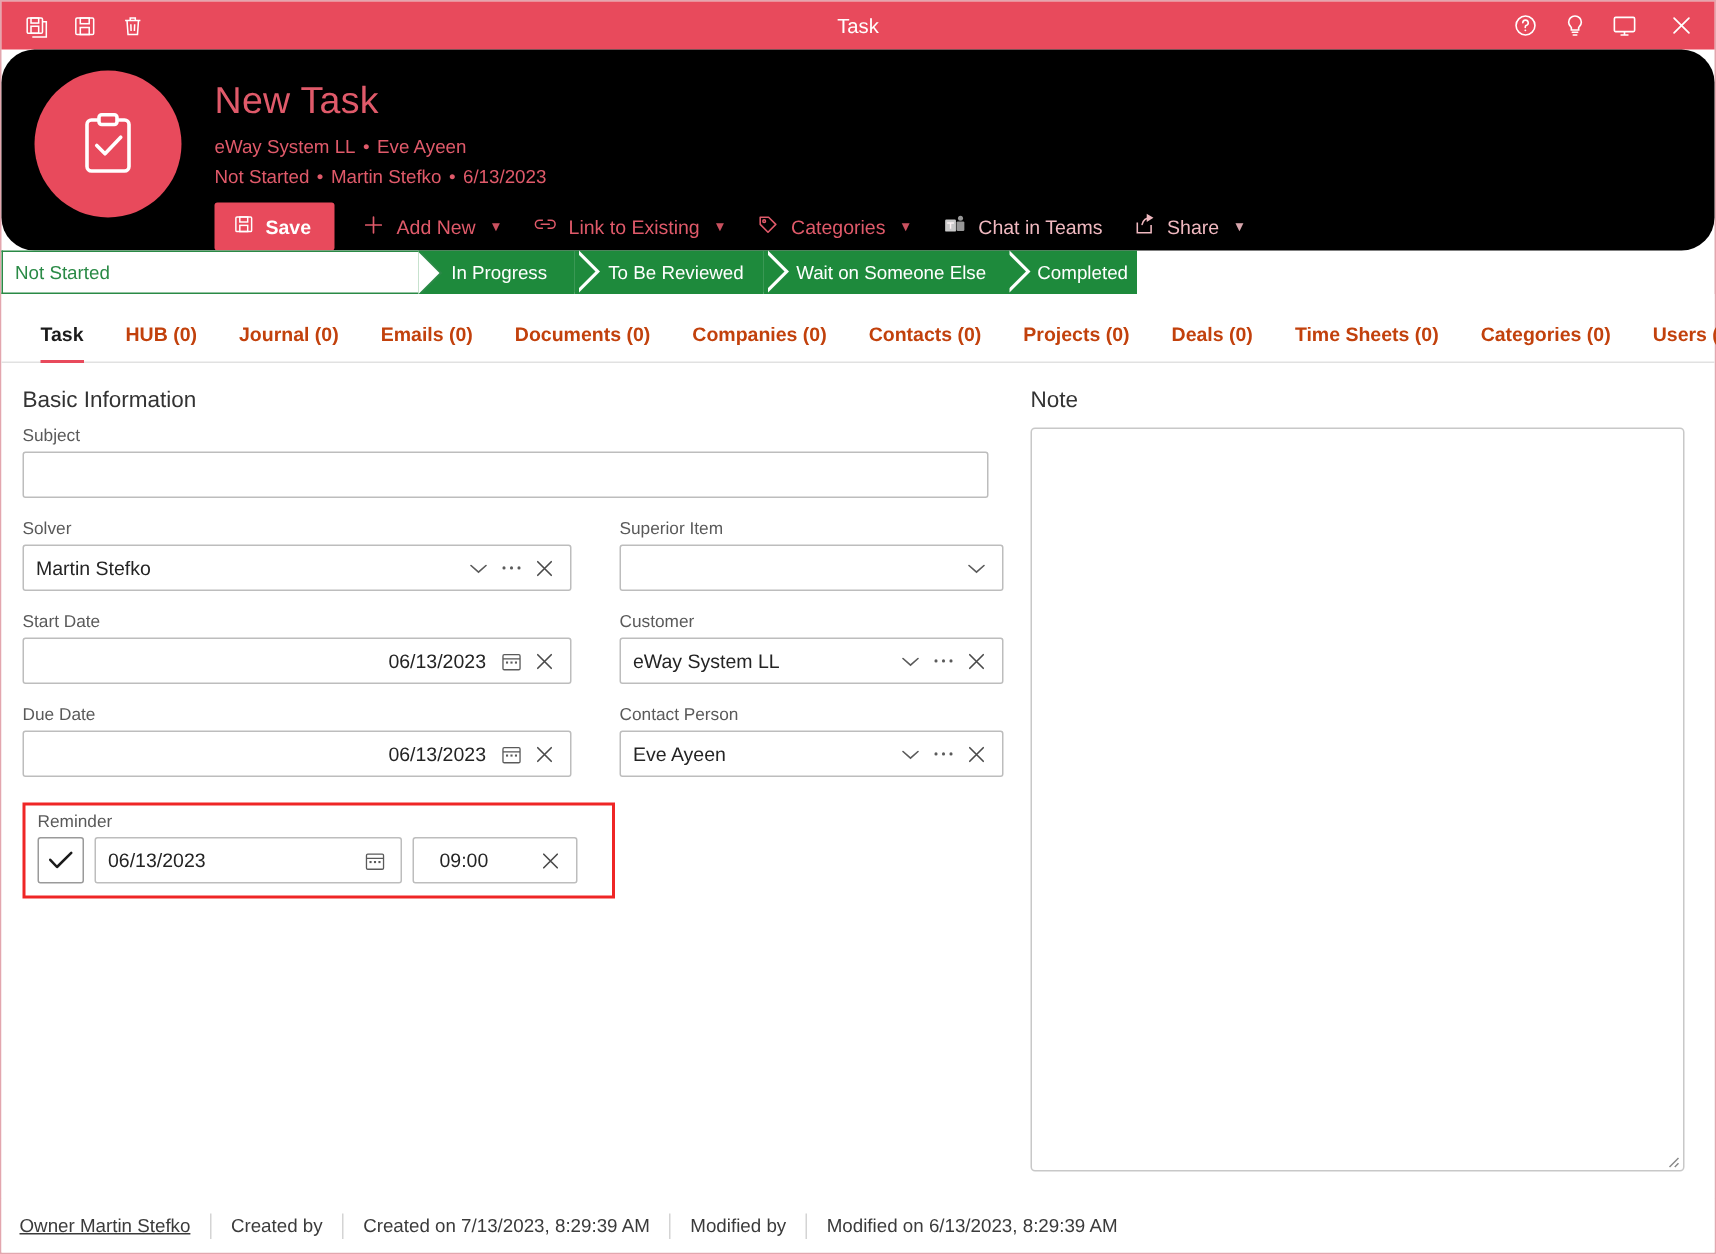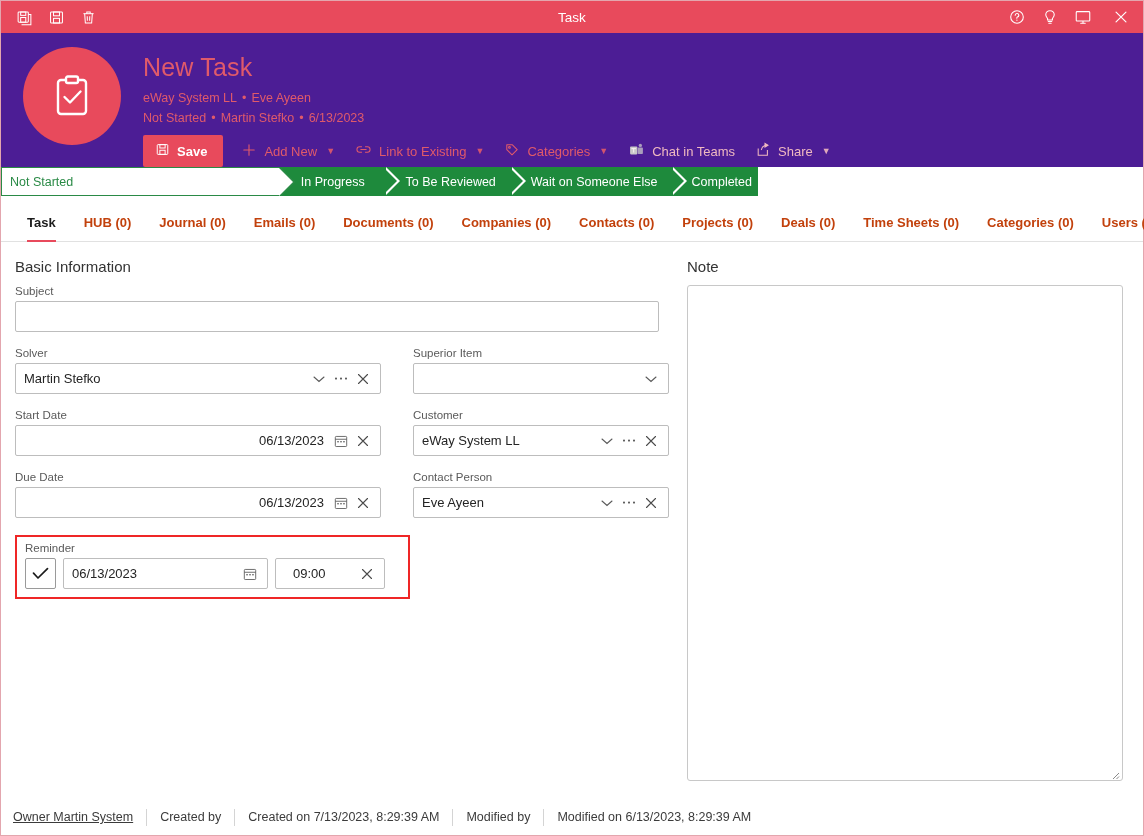--- a/index.html
+++ b/index.html
@@ -38,25 +38,26 @@
   }
   .tb-right {
     margin-left: auto; display: flex; align-items: center;
     height: 32px; position: relative; z-index: 2;
   }
   .tb-right .tb-btn { width: 33px; height: 32px; }
   .tb-close { width: 44px !important; }
 
   
   .header {
-    background: #4c1d95;
+    background: #000000;
     flex: 0 0 132px;
     display: flex; align-items: flex-start;
     padding: 14px 0 0 22px;
     position: relative;
+    border-radius: 22px;
   }
   .avatar {
     width: 98px; height: 98px; border-radius: 50%;
     background: #e84a5c;
     display: flex; align-items: center; justify-content: center;
     flex: 0 0 98px;
   }
   .hdr-body { margin-left: 22px; padding-top: 6px; }
   .hdr-title {
     font-size: 25px; color: #e05a6a; font-weight: 400;
@@ -566,21 +567,21 @@
         <span class="resize-grip">
           <svg width="12" height="12" viewBox="0 0 12 12" fill="none" stroke="#8a8a8a" stroke-width="1">
             <path d="M11 5 L5 11 M11 8.5 L8.5 11"></path>
           </svg>
         </span>
       </div>
     </div>
   </div>
 
   <div class="footer">
-    <div class="f-item f-link">Owner Martin System</div>
+    <div class="f-item f-link">Owner Martin Stefko</div>
     <div class="f-sep"></div>
     <div class="f-item">Created by</div>
     <div class="f-sep"></div>
     <div class="f-item">Created on 7/13/2023, 8:29:39 AM</div>
     <div class="f-sep"></div>
     <div class="f-item">Modified by</div>
     <div class="f-sep"></div>
     <div class="f-item">Modified on 6/13/2023, 8:29:39 AM</div>
   </div>
 

